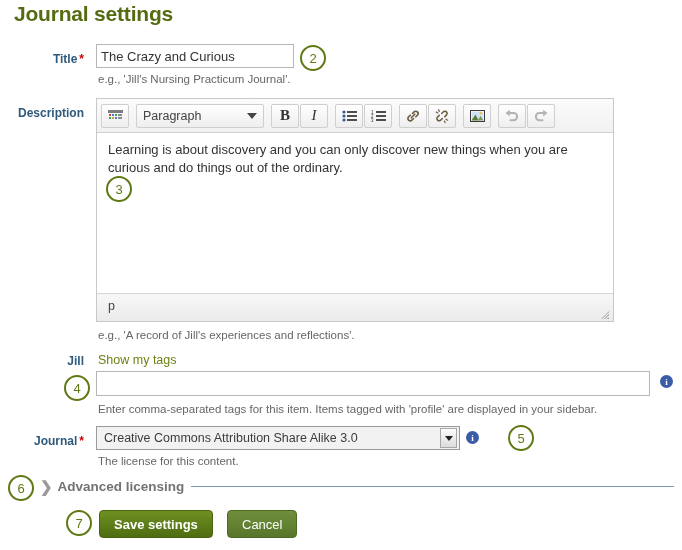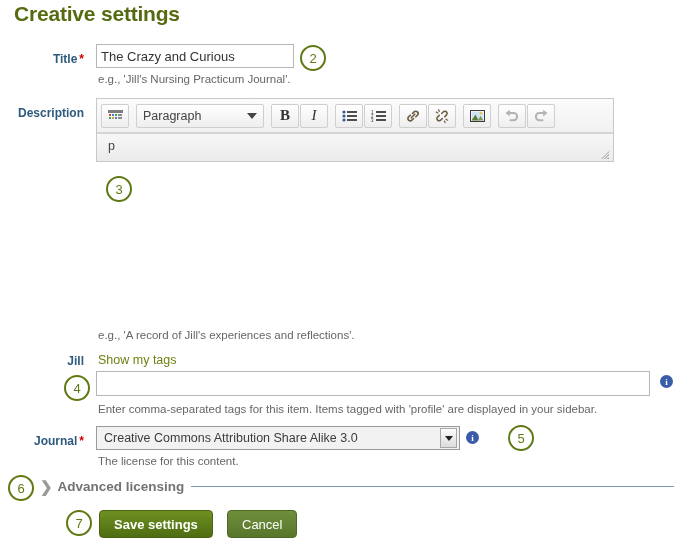--- a/index.html
+++ b/index.html
@@ -301,21 +301,21 @@
   }
   .btn.secondary {
     background: linear-gradient(#6f8f3c, #58762a);
     border-color: #4d6a22;
     font-weight: normal;
   }
 </style>
 </head>
 <body>
 
-<div class="page-title">Creative settings</div>
+<div class="page-title">Journal settings</div>
 
 <div class="field-label" style="top:52px;">
   <span>Title</span><span class="req">*</span>
 </div>
 <input class="title-input" value="The Crazy and Curious" style="">
 <div class="help-text" style="left:98px; top:73px;">e.g., 'Jill's Nursing Practicum Journal'.</div>
 <div class="callout" style="left:300px; top:45px;">2</div>
 
 <div class="field-label" style="top:106px;">Description</div>
 
@@ -418,20 +418,23 @@
       <div class="tb-btn disabled">
         <svg width="16" height="14" viewBox="0 0 16 14">
           <path d="M12 4 H6.5 a3.6 3.6 0 0 0 0 7.2 H9.5" stroke="#b3b3b3" stroke-width="2.1" fill="none" stroke-linecap="round"></path>
           <path d="M10.2 0.8 L14.4 4.1 L10.2 7.4 Z" fill="#b3b3b3"></path>
         </svg>
       </div>
     </div>
 
   </div>
 
+  <div class="editor-body">
+    <div>Learning is about discovery and you can only discover new things when you are curious and do things out of the ordinary.</div>
+  </div>
 
   <div class="editor-status">
     <span>p</span>
     <span class="resize-grip">
       <svg width="10" height="10" viewBox="0 0 10 10">
         <path d="M9 1 L9 9 L1 9 Z" fill="#b8b8b8"></path>
         <path d="M9 3 L3 9" stroke="#ffffff" stroke-width="0.9"></path>
         <path d="M9 6 L6 9" stroke="#ffffff" stroke-width="0.9"></path>
       </svg>
     </span>

